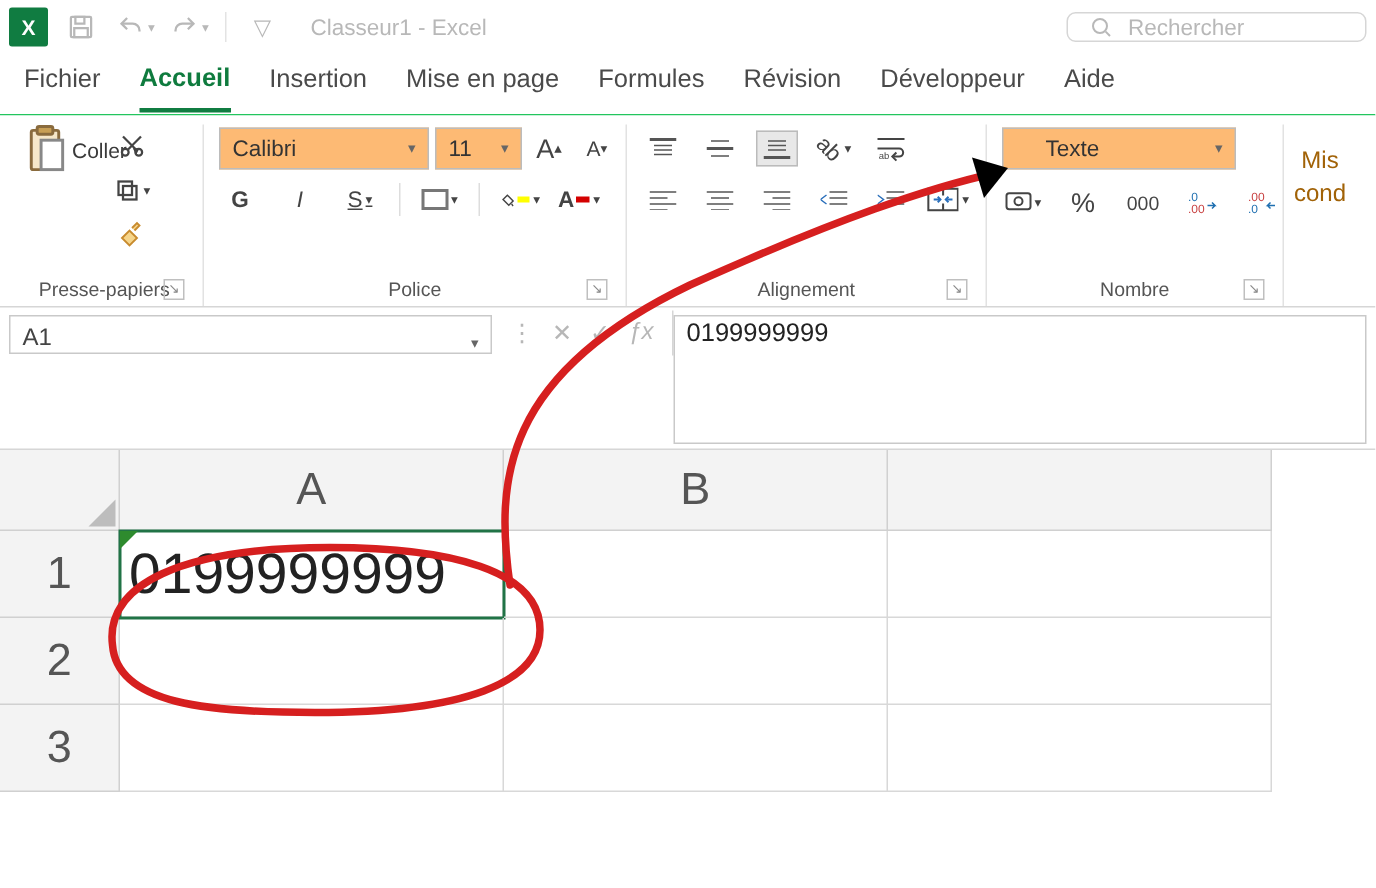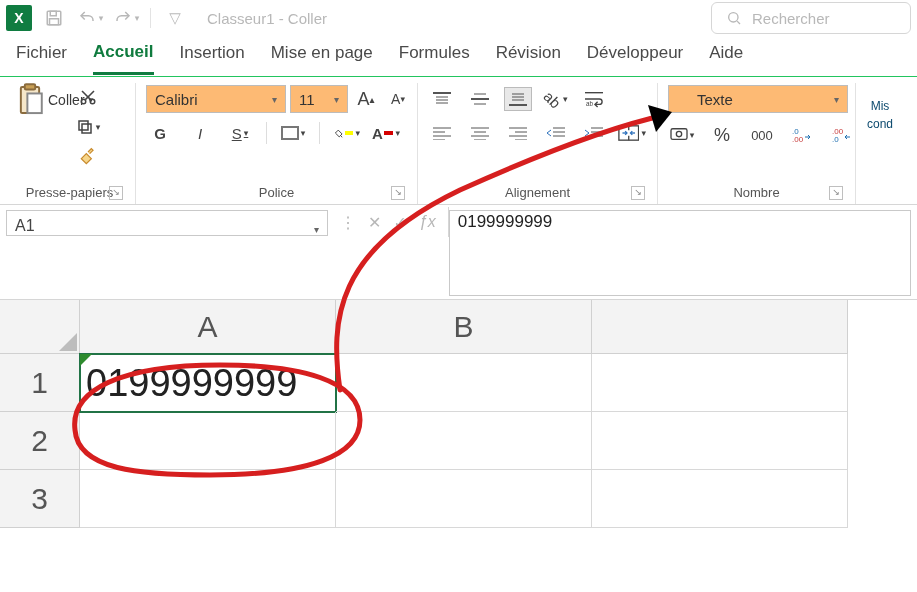--- a/index.html
+++ b/index.html
@@ -4,21 +4,21 @@
 <style>
   * { box-sizing: border-box; font-family: "Segoe UI", sans-serif; }
   body { margin:0; background:#fff; width:917px; height:592px; overflow:hidden; position:relative; color:#444; }
 
   
   .titlebar { height:36px; display:flex; align-items:center; gap:8px; padding:0 6px; color:#b8b8b8; font-size:15px; }
   .xl-logo { width:26px; height:26px; background:#107c41; color:#fff; display:flex; align-items:center; justify-content:center; font-weight:700; font-size:14px; border-radius:2px; }
   .qat-btn { width:28px; height:28px; display:inline-flex; align-items:center; justify-content:center; color:#b8b8b8; }
   .qat-sep { width:1px; height:20px; background:#e3e3e3; margin:0 2px; }
   .dd-caret { font-size:9px; margin-left:2px; }
-  .searchbox { margin-left:auto; height:32px; border:1px solid #d6d6d6; border-radius:6px; display:flex; align-items:center; gap:10px; padding:0 14px; min-width:200px; color:#b8b8b8; font-size:15px; }
+  .searchbox { margin-left:auto; height:20px; border:1px solid #d6d6d6; border-radius:6px; display:flex; align-items:center; gap:10px; padding:0 14px; min-width:200px; color:#b8b8b8; font-size:15px; }
 
   
   .tabs { display:flex; gap:26px; padding:0 16px; height:41px; align-items:center; font-size:17px; color:#4a4a4a; border-bottom:1px solid #22c55e; }
   .tab { padding:4px 0 10px 0; cursor:pointer; }
   .tab.active { color:#0f7b3e; border-bottom:3px solid #107c41; font-weight:600; }
 
   
   .ribbon { height:128px; border-bottom:1px solid #d6d6d6; display:flex; padding:6px 4px 0 4px; background:#fff; }
   .group { border-right:1px solid #e2e2e2; padding:0 10px 0 10px; display:flex; flex-direction:column; position:relative; }
   .group-body { flex:1; display:flex; gap:4px; align-items:flex-start; }
@@ -26,21 +26,21 @@
   .dlaunch { position:absolute; right:2px; bottom:4px; width:14px; height:14px; border:1px solid #bfbfbf; font-size:9px; line-height:11px; text-align:center; color:#888; }
 
   .big-btn { width:56px; display:flex; flex-direction:row; align-items:center; gap:2px; font-size:14px; color:#3a3a3a; }
   .big-btn .ic { width:34px; height:34px; display:flex; align-items:center; justify-content:center; }
   .col { display:flex; flex-direction:column; gap:6px; }
   .sm-btn { width:28px; height:24px; display:inline-flex; align-items:center; justify-content:center; color:#444; font-size:15px; }
   .row { display:flex; gap:4px; align-items:center; }
   .combo { height:28px; border:1px solid #bcbcbc; display:flex; align-items:center; padding:0 8px; font-size:15px; color:#333; background:#fdba74; }
   .combo .caret { margin-left:auto; font-size:10px; color:#666; padding-left:6px; }
   .ic-border { width:18px; height:14px; border:2px solid #777; display:inline-block; position:relative; }
-  .num-select { width:180px;padding-left:28px; }
+  .num-select { width:156px;padding-left:28px; }
   .namebox { width:322px; border:1px solid #c9c9c9; margin:3px 0 3px 6px; display:flex; align-items:flex-end; padding:0 8px; }
   .namebox .caret { margin-left:auto; font-size:10px; color:#666; }
   .fbar-btns { display:flex; align-items:center; gap:12px; padding:0 12px; color:#b7b7b7; font-size:16px; border-right:1px solid #d6d6d6; }
   .formula-area { flex:1; border:1px solid #c9c9c9; margin:3px 6px 3px 0; padding:1px 8px; height:86px; font-size:17px; color:#222; }
 
   
   .fbar-wrap { display:flex; align-items:flex-start; padding-top:2px; border-bottom:1px solid #d6d6d6; }
 
   
   .grid { display:grid; grid-template-columns:80px 256px 256px 256px; font-size:34px; color:#333; }
@@ -82,21 +82,21 @@
     <svg width="20" height="18" viewBox="0 0 24 24" stroke="#b8b8b8" fill="none" stroke-width="2">
         <path d="M15 14l5-5-5-5"></path>
         <path d="M20 9H10a6 6 0 00-6 6v1"></path>
       </svg>
     <span class="dd-caret">▾</span>
   </span>
 
   <span class="qat-sep"></span>
   <span class="qat-btn">▽</span>
 
-  <span style="margin-left:10px;">Classeur1 - Coller</span>
+  <span style="margin-left:10px;">Classeur1 - Excel</span>
 
   <div class="searchbox">
     <svg width="16" height="16" viewBox="0 0 24 24" stroke="#b8b8b8" fill="none" stroke-width="2">
         <circle cx="11" cy="11" r="7"></circle>
         <line x1="21" y1="21" x2="16.65" y2="16.65"></line>
       </svg>
     <span>Rechercher</span>
   </div>
 </div>
 
@@ -336,21 +336,21 @@
         </span>
       </div>
     </div>
     <div class="group-label">
       <span>Nombre</span>
       <span class="dlaunch">↘</span>
     </div>
   </div>
 
   <div class="group" style="border:none;width:48px;">
-    <div class="group-body" style="flex-direction:column;align-items:center;padding-top:16px;font-size:12px;color:#0c4a6e;">
+    <div class="group-body" style="flex-direction:column;align-items:center;padding-top:16px;font-size:16px;color:#a16207;">
       <span>Mis</span>
       <span>cond</span>
     </div>
   </div>
 </div>
 
 <div class="fbar-wrap">
   <div class="namebox" style="height:26px;align-self:flex-start;">
     <span>A1</span>
     <span class="caret">▾</span>

